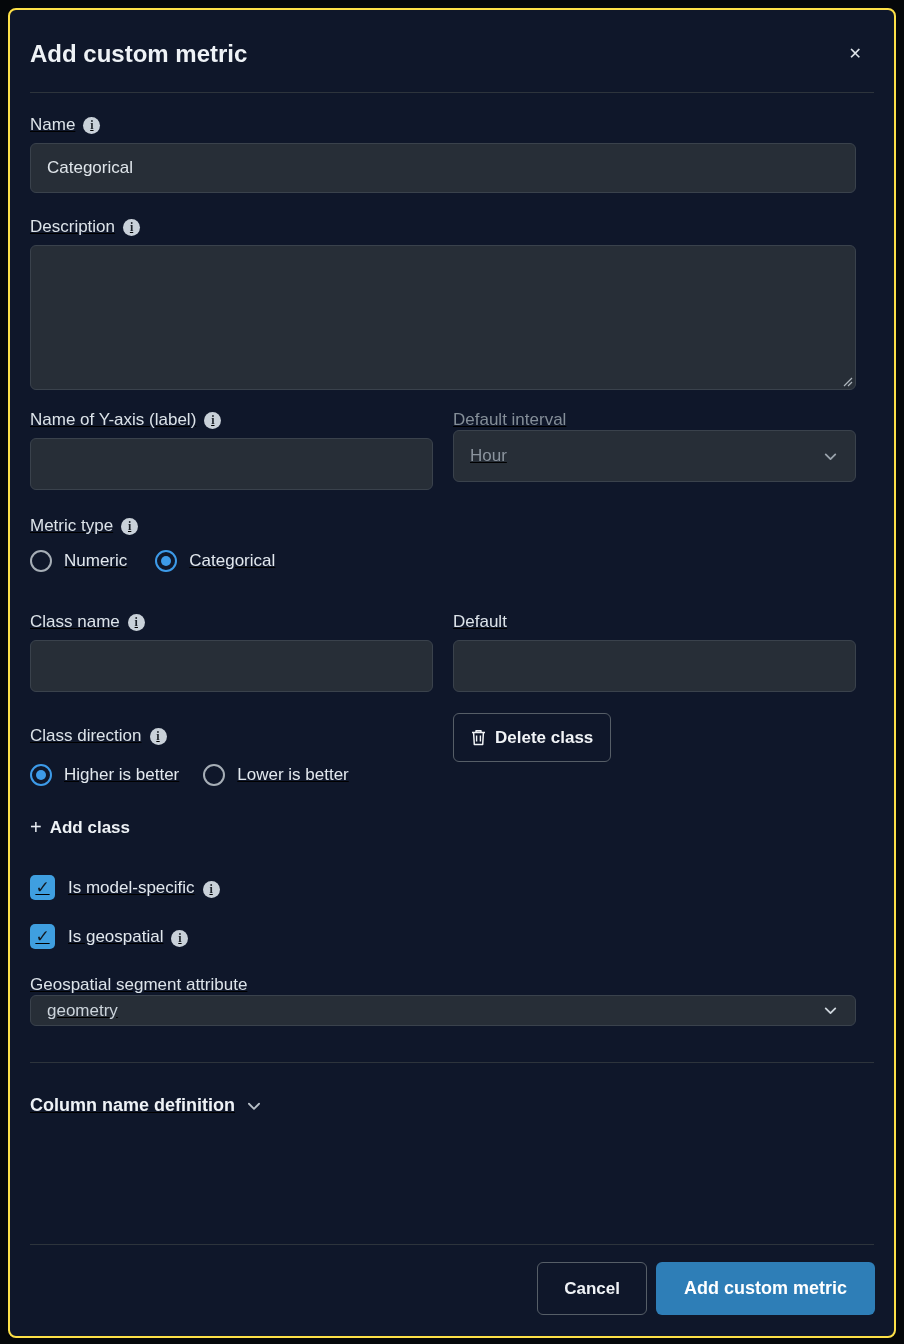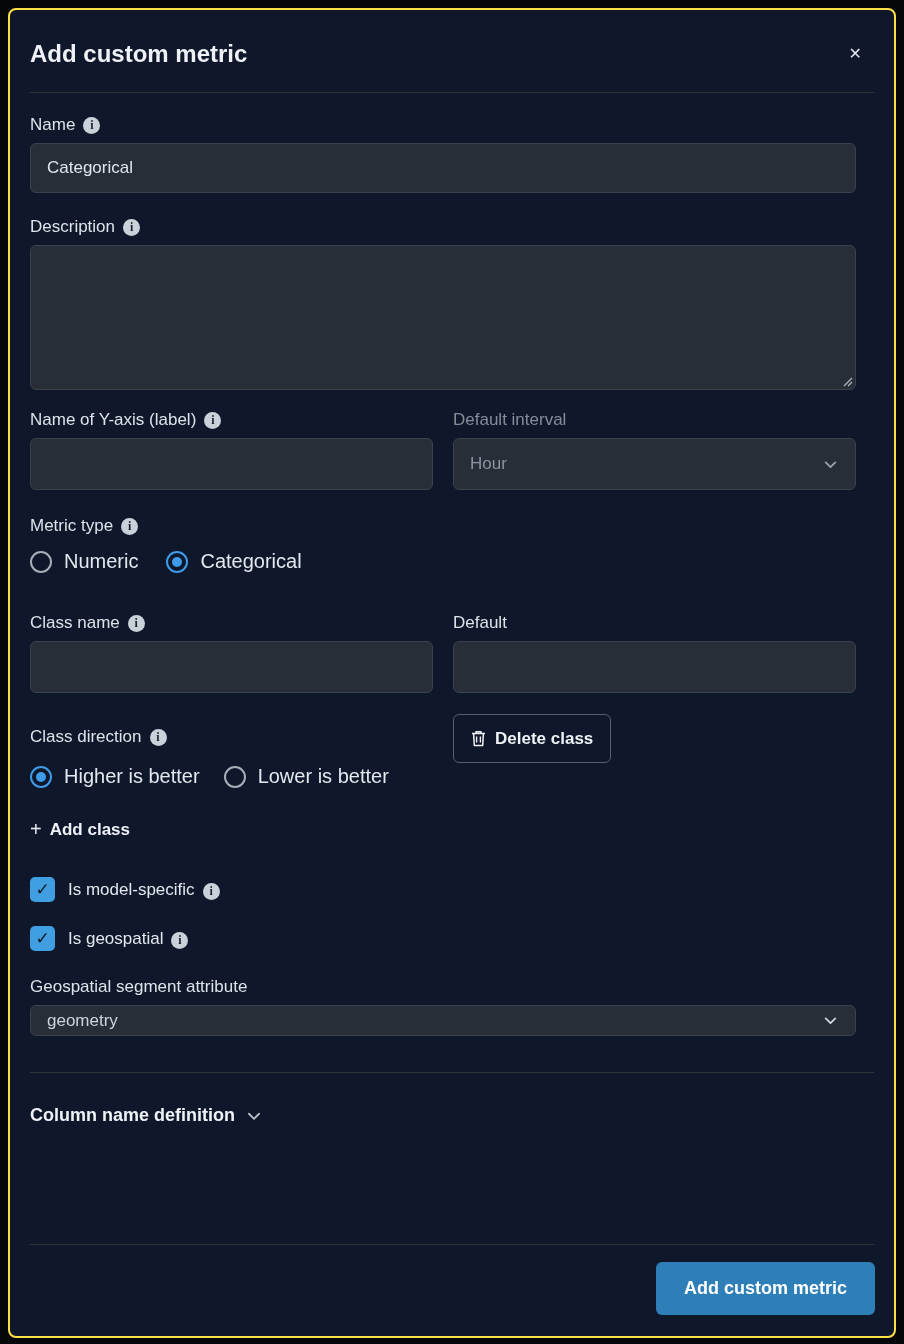--- a/index.html
+++ b/index.html
@@ -45,20 +45,21 @@
     height: 1px;
     background: #2d343c;
     margin: 0 20px;
     flex: none;
   }
   
   .modal-body {
     flex: 1;
     padding: 0 20px;
     overflow: hidden;
+    text-decoration: underline;
   }
   .fields { padding-right: 18px; }
   .field-label {
     display: flex;
     align-items: center;
     gap: 8px;
     font-size: 17px;
     color: #dce3e9;
   }
   .field-label.muted { color: #848e98; }
@@ -104,21 +105,20 @@
     outline: none;
   }
   .resize-grip { position: absolute; right: 3px; bottom: 3px; }
   .two-col {
     display: grid;
     grid-template-columns: 1fr 1fr;
     column-gap: 20px;
   }
   .select-box {
     height: 52px;
-    margin-top: 8px;
     background: #272e37;
     border: 1px solid #3a424c;
     border-radius: 6px;
     display: flex;
     align-items: center;
     justify-content: space-between;
     padding: 0 16px;
     cursor: pointer;
   }
   .select-box.full { height: 31px; }
@@ -136,21 +136,21 @@
     justify-content: center;
     flex: none;
     background: transparent;
   }
   .radio-circle.checked { border-color: #3d9be9; }
   .radio-dot {
     width: 10px; height: 10px;
     border-radius: 50%;
     background: #3d9be9;
   }
-  .radio-label { font-size: 20px; color: #e2e8ee; }
+  .radio-label { font-size: 17px; color: #e2e8ee; }
   
   .checkbox-row { display: flex; align-items: center; gap: 13px; cursor: pointer; }
   .checkbox {
     width: 25px; height: 25px;
     border-radius: 5px;
     background: #3f9fe0;
     display: inline-flex;
     align-items: center;
     justify-content: center;
     color: #14191f;
@@ -398,16 +398,17 @@
     <div class="accordion-row">
       <span class="accordion-title">Column name definition</span>
       <svg width="18" height="18" viewBox="0 0 16 16">
         <path d="M3.5 6 L8 10.5 L12.5 6" stroke="#b7bfc7" stroke-width="1.6" fill="none" stroke-linecap="round" stroke-linejoin="round"></path>
       </svg>
     </div>
   </div>
 
   <div class="divider"></div>
   <div class="modal-footer">
+    <button class="btn-outline cancel-btn">Cancel</button>
     <button class="primary-btn">Add custom metric</button>
   </div>
 
 </div>
 
 </body></html>

